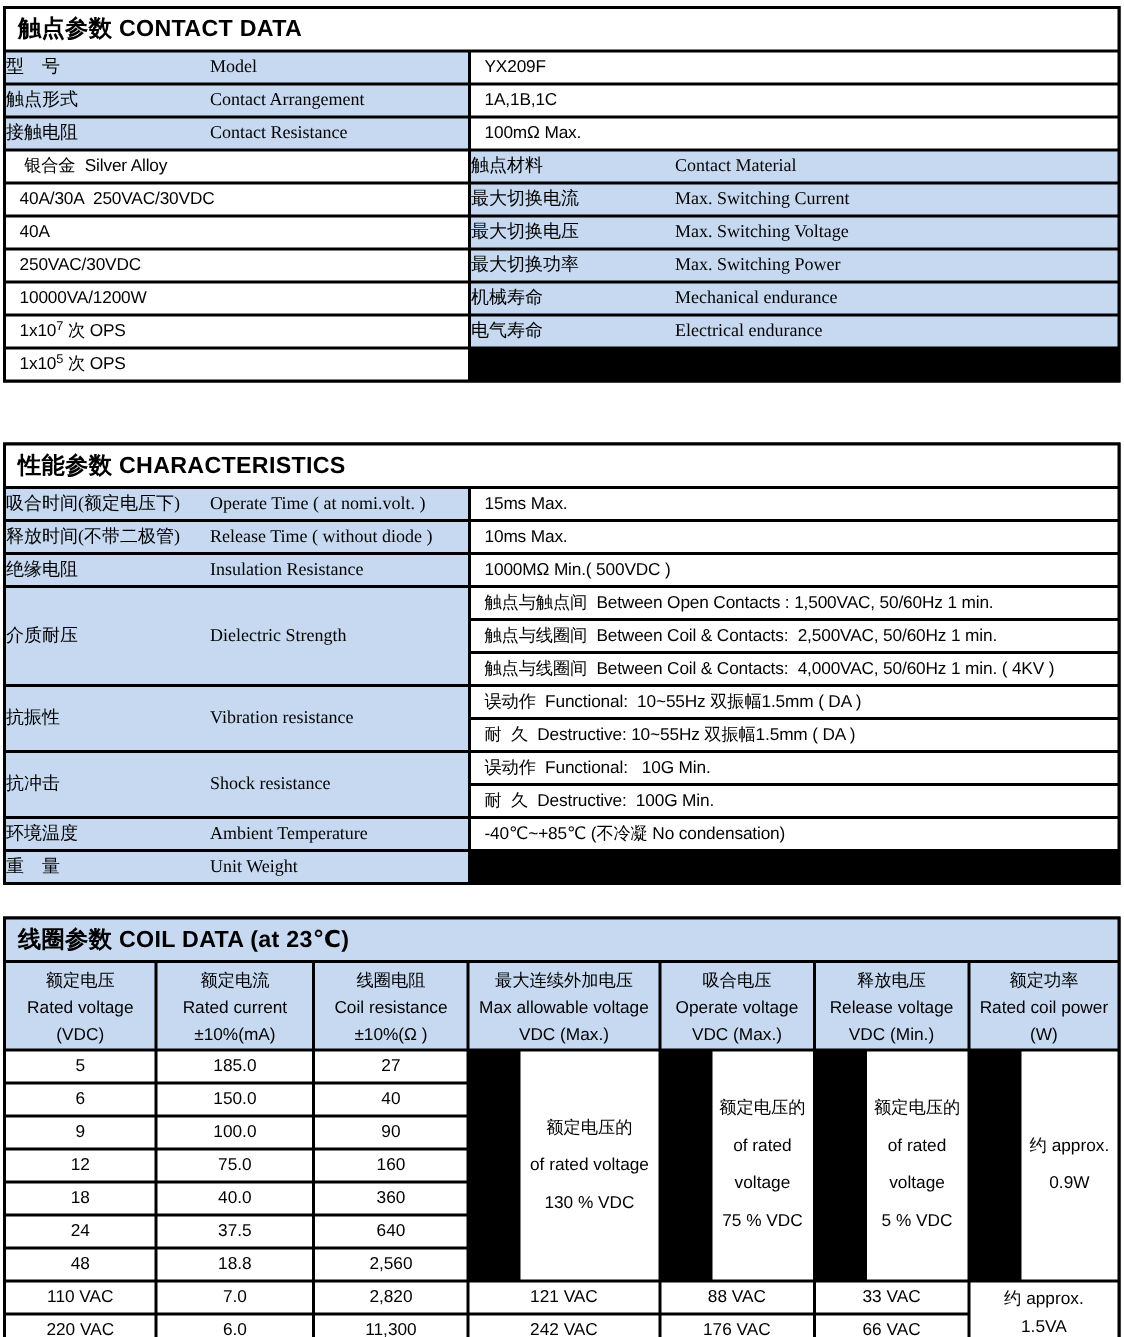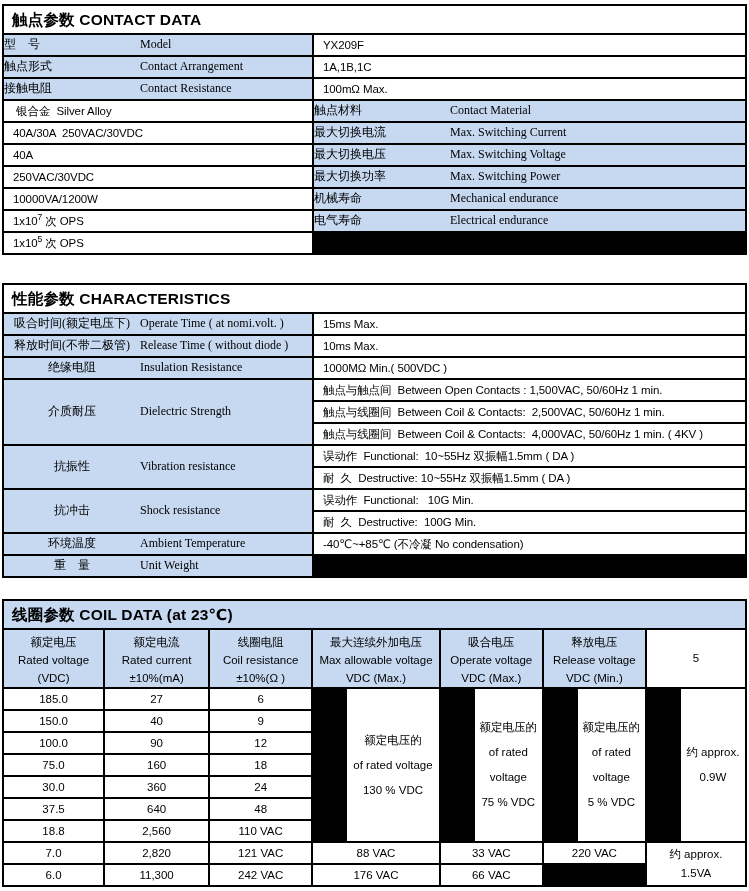--- a/index.html
+++ b/index.html
@@ -1,21 +1,21 @@
 <!DOCTYPE html>
 <html style="--blue: #c6d9f1; --border: #000000;"><head>
 <meta charset="utf-8">
 <style>
   :root { --blue:#c6d9f1; --border:#000; }
   html,body { margin:0; padding:0; background:#fff; }
   body { width:749px; font-family:"Liberation Sans","DejaVu Sans",sans-serif; color:#000; }
   .page { padding:4px 2px 0 2px; }
   .tbl { display:grid; background:var(--border); border:2px solid var(--border); gap:2px; }
-  .t1 { grid-template-columns:308px 1fr; grid-template-rows:27px repeat(10,20px); margin-bottom:28px; }
-  .t2 { grid-template-columns:308px 1fr; grid-template-rows:27px repeat(12,20px); margin-bottom:21px;text-align:center; }
+  .t1 { grid-template-columns:308px 1fr; grid-template-rows:27px repeat(10,20px); margin-bottom:40px; }
+  .t2 { grid-template-columns:308px 1fr; grid-template-rows:27px repeat(12,20px); margin-bottom:21px; }
   .t3 { grid-template-columns:101fr 105fr 103fr 128fr 103fr 103fr 100fr; grid-template-rows:27px 57px repeat(9,20px); }
   .cell { background:#fff; display:flex; align-items:center; font-size:12px; line-height:1.1; }
   .blue { background:var(--blue); }
   .title-cell { grid-column:1/-1; font-weight:bold; font-size:15.5px; padding-left:8px; letter-spacing:.2px; }
   .label { padding-left:0;font-family:Liberation Serif, serif; }
   .label .cn { min-width:136px; white-space:pre; }
   .label .en { white-space:pre; }
   .val { padding-left:9px; white-space:pre; font-size:11.5px; letter-spacing:-0.1px; }
   sup.sp { font-size:8.5px; line-height:0; position:relative; top:-4px; }
   .hdr { flex-direction:column; justify-content:flex-end; text-align:center; line-height:18px; font-size:11.5px; }
@@ -169,20 +169,25 @@
     <div class="cell blue hdr">
         <span>吸合电压</span>
         <span>Operate voltage</span>
         <span>VDC (Max.)</span>
       </div>
     <div class="cell blue hdr">
         <span>释放电压</span>
         <span>Release voltage</span>
         <span>VDC (Min.)</span>
       </div>
+    <div class="cell blue hdr">
+        <span>额定功率</span>
+        <span>Rated coil power</span>
+        <span>(W)</span>
+      </div>
 
     <div class="cell mrg" style="grid-column:4; grid-row:3 / span 7">
         <span>额定电压的</span>
         <span>of rated voltage</span>
         <span>130 %  VDC</span>
       </div>
     <div class="cell mrg" style="grid-column:5; grid-row:3 / span 7">
         <span>额定电压的</span>
         <span>of rated voltage</span>
         <span>75 % VDC</span>
@@ -207,21 +212,21 @@
     <div class="cell num">6</div>
     <div class="cell num">150.0</div>
     <div class="cell num">40</div>
     <div class="cell num">9</div>
     <div class="cell num">100.0</div>
     <div class="cell num">90</div>
     <div class="cell num">12</div>
     <div class="cell num">75.0</div>
     <div class="cell num">160</div>
     <div class="cell num">18</div>
-    <div class="cell num">30.0</div>
+    <div class="cell num">40.0</div>
     <div class="cell num">360</div>
     <div class="cell num">24</div>
     <div class="cell num">37.5</div>
     <div class="cell num">640</div>
     <div class="cell num">48</div>
     <div class="cell num">18.8</div>
     <div class="cell num">2,560</div>
 
     <div class="cell num">110 VAC</div>
     <div class="cell num">7.0</div>

